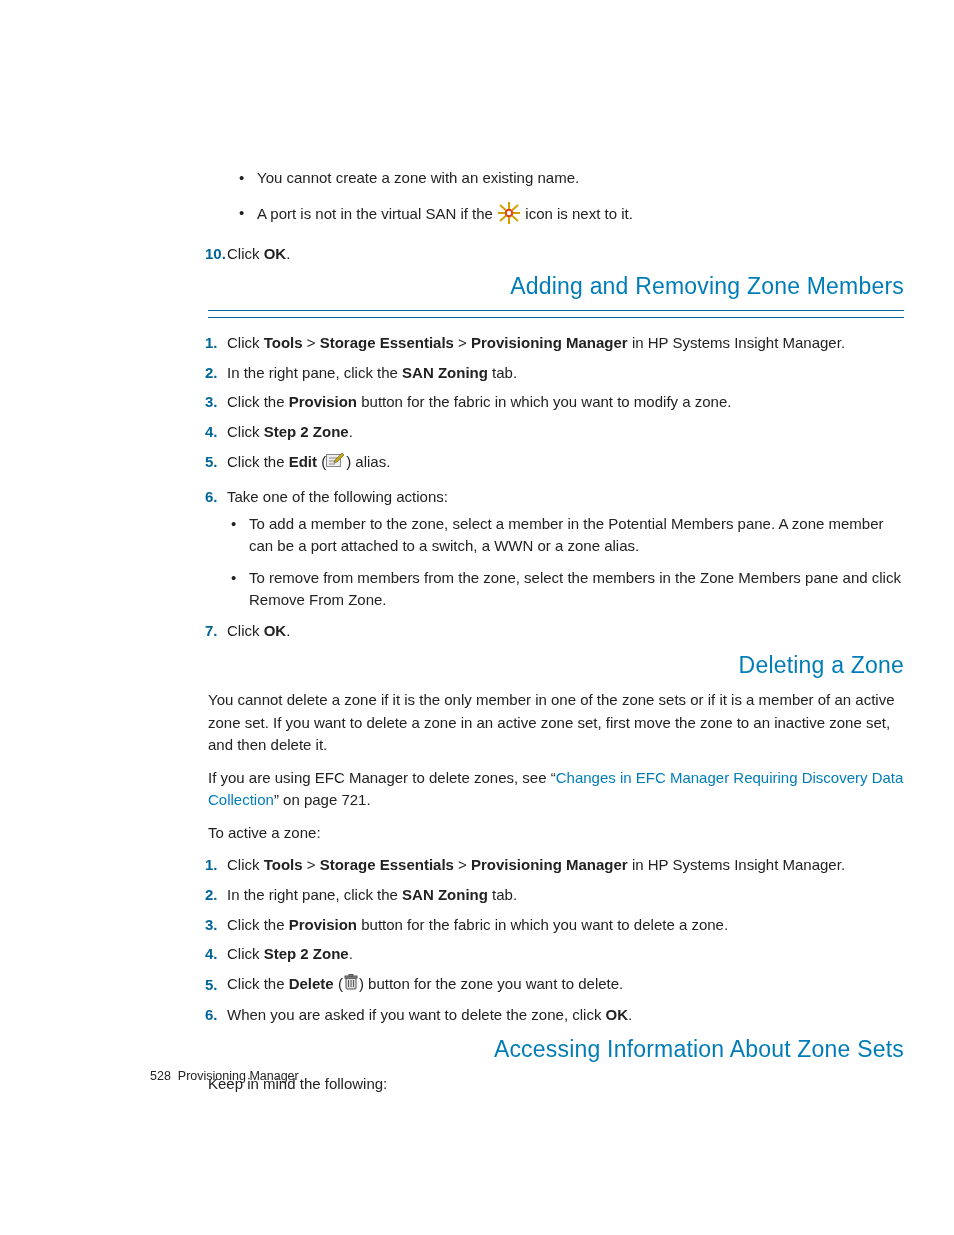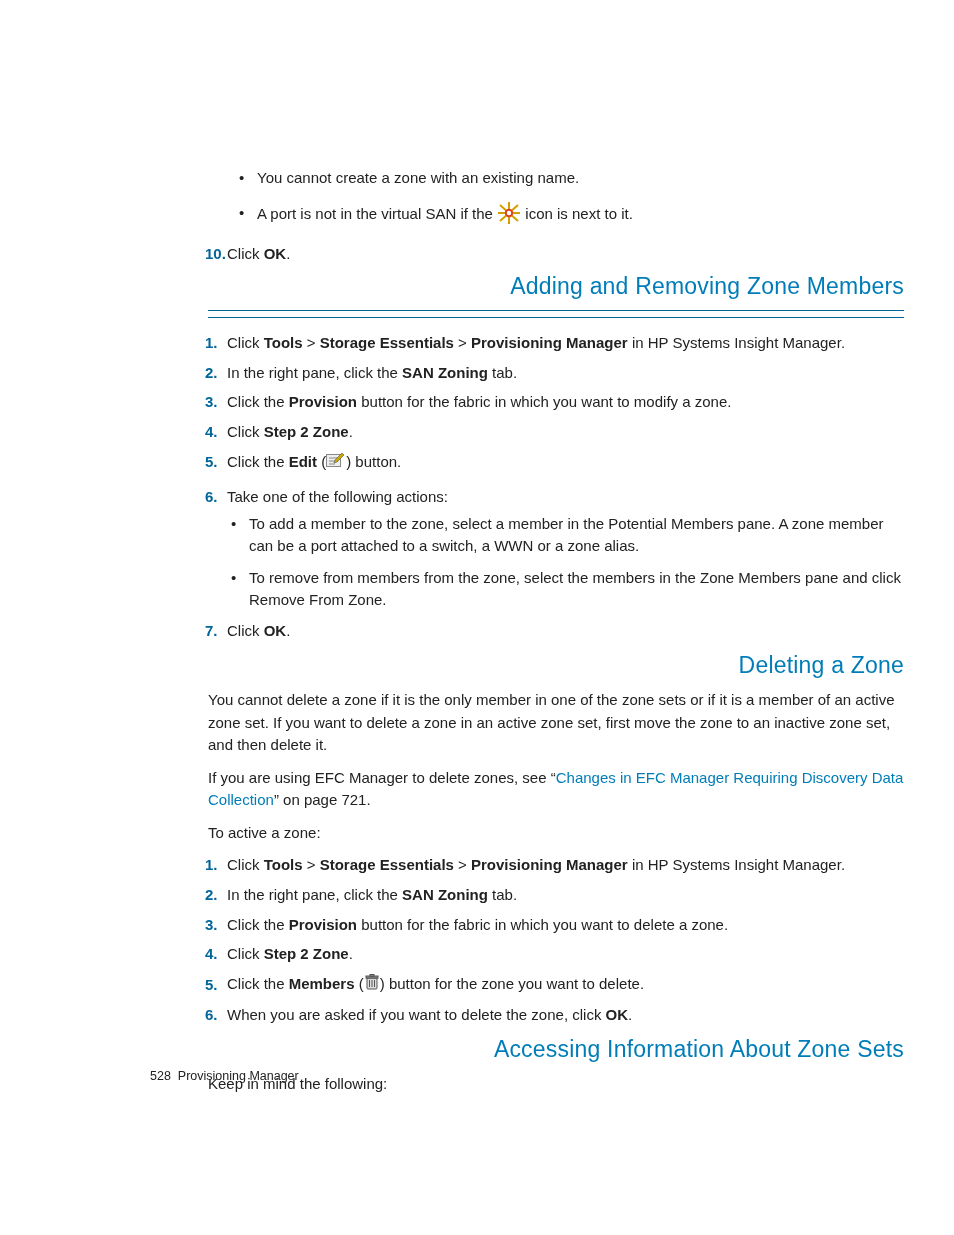--- a/index.html
+++ b/index.html
@@ -185,21 +185,21 @@
     </div>
     <div class="num-item" style="margin-bottom:12px">
       <span class="num-marker">5.</span>
       <span>
         <span>Click the </span><b>Edit</b><span> (</span><span class="inline-icon"><svg width="20" height="16" viewBox="0 0 20 16">
               <rect x="0.5" y="2.5" width="14" height="12" fill="#eee" stroke="#888"></rect>
               <line x1="3" y1="6" x2="12" y2="6" stroke="#888"></line>
               <line x1="3" y1="9" x2="12" y2="9" stroke="#888"></line>
               <line x1="3" y1="12" x2="9" y2="12" stroke="#888"></line>
               <path d="M18 1 L11 8 L10 11 L13 10 L20 3 Z" fill="#c9a800" stroke="#555" stroke-width="0.6" transform="translate(-2,0)"></path>
-            </svg></span><span>) button.</span>
+            </svg></span><span>) alias.</span>
       </span>
     </div>
     <div class="num-item" style="display:block">
       <span class="num-marker" style="float:left">6.</span>
       <span>Take one of the following actions:</span>
       <ul class="sub-bullets">
         <li><span>To add a member to the zone, select a member in the Potential Members pane. A zone member can be a port attached to a switch, a WWN or a zone alias.</span></li>
         <li><span>To remove from members from the zone, select the members in the Zone Members pane and click Remove From Zone.</span></li>
       </ul>
     </div>
@@ -240,21 +240,21 @@
     </div>
     <div class="num-item">
       <span class="num-marker">4.</span>
       <span>
         <span>Click </span><b>Step 2 Zone</b><span>.</span>
       </span>
     </div>
     <div class="num-item">
       <span class="num-marker">5.</span>
       <span>
-        <span>Click the </span><b>Members</b><span> (</span><span class="inline-icon"><svg width="16" height="16" viewBox="0 0 16 16">
+        <span>Click the </span><b>Delete</b><span> (</span><span class="inline-icon"><svg width="16" height="16" viewBox="0 0 16 16">
               <rect x="3" y="4" width="10" height="11" rx="1" fill="#ddd" stroke="#555"></rect>
               <rect x="2" y="2" width="12" height="2.2" fill="#888" stroke="#555"></rect>
               <rect x="6" y="0.5" width="4" height="1.8" fill="#888" stroke="#555"></rect>
               <line x1="5.5" y1="6" x2="5.5" y2="13" stroke="#555"></line>
               <line x1="8" y1="6" x2="8" y2="13" stroke="#555"></line>
               <line x1="10.5" y1="6" x2="10.5" y2="13" stroke="#555"></line>
             </svg></span><span>) button for the zone you want to delete.</span>
       </span>
     </div>
     <div class="num-item">

